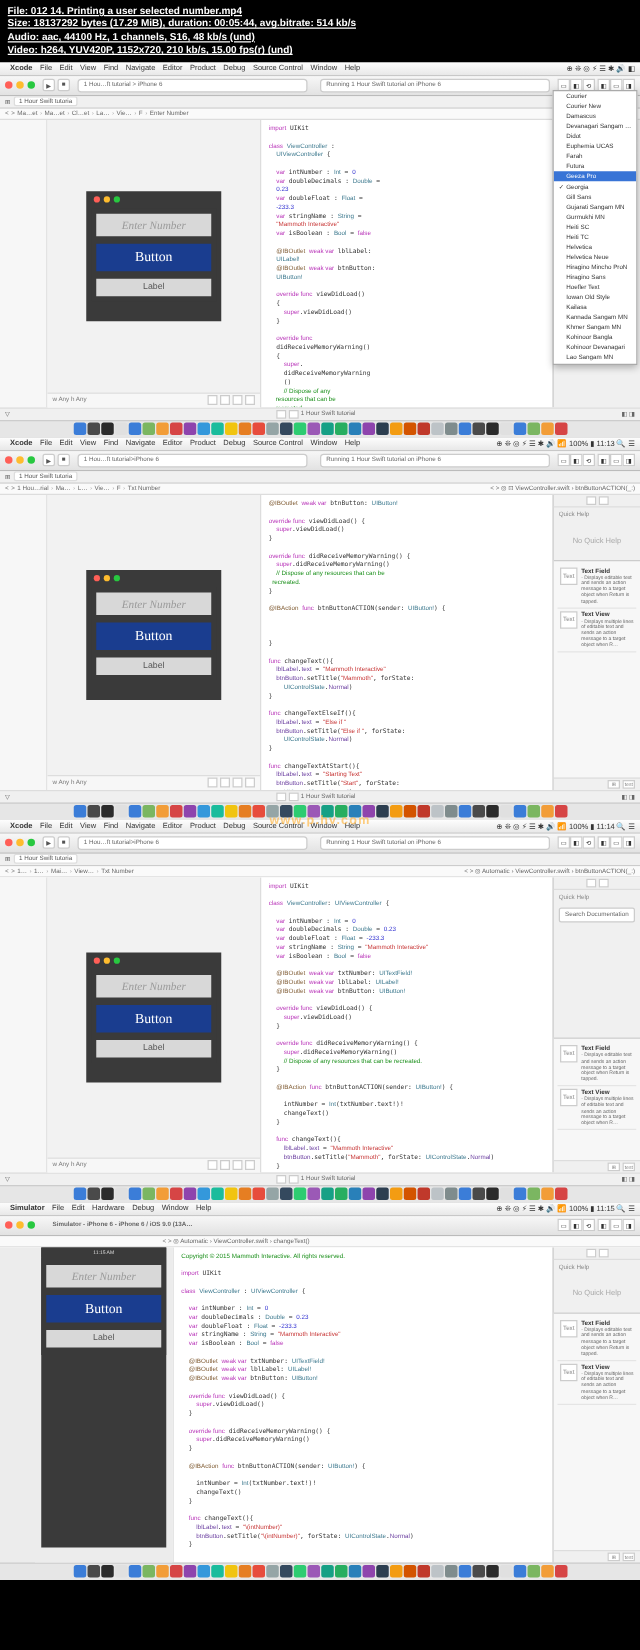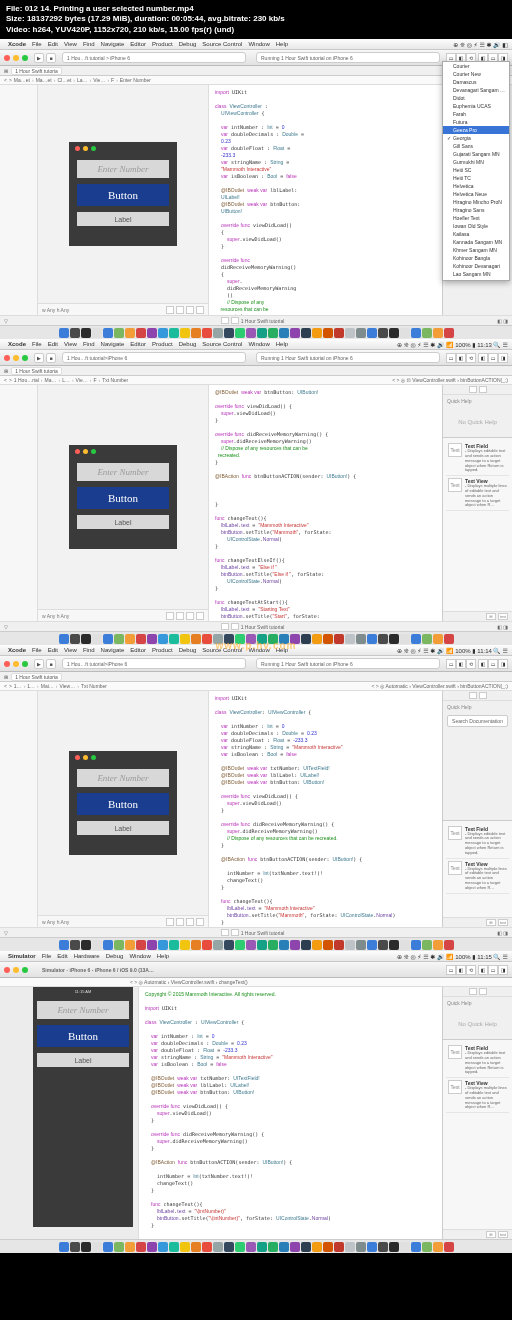--- a/index.html
+++ b/index.html
@@ -1,19 +1,19 @@
 <!DOCTYPE html>
 <html><head>
 <meta charset="utf-8">
 <style>
 * { margin: 0; padding: 0; box-sizing: border-box; font-family: 'Helvetica Neue', Arial, sans-serif; }
 body { width: 512px; background: #000; font-size: 6px; color: #333; }
 
 .video-info { background: #000; color: #fff; padding: 4px 6px; font-size: 8px; font-weight: bold; line-height: 1.3; }
-.video-info div { white-space: nowrap; overflow: hidden; }
+.video-info div { white-space: nowrap; overflow: hidden; text-decoration: underline; }
 
 .panel { background: #ececec; position: relative; }
 .panel-inner { display: flex; flex-direction: column; }
 
 .macos-menubar { background: linear-gradient(#fdfdfd,#e8e8e8); height: 11px; display: flex; align-items: center; padding: 0 4px; border-bottom: 1px solid #c8c8c8; font-size: 6px; color: #333; }
 .macos-menubar .apple { margin-right: 4px; font-size: 7px; }
 .macos-menubar .app { font-weight: bold; margin-right: 6px; }
 .macos-menubar .menu-item { margin-right: 6px; cursor: pointer; }
 .macos-menubar .right { margin-left: auto; display: flex; align-items: center; gap: 4px; font-size: 6px; }
 .macos-menubar .right span { white-space: nowrap; }
@@ -91,21 +91,22 @@
 .attr-panel { width: 70px; background: #f0f0f0; border-left: 1px solid #ccc; font-size: 4px; padding: 2px; }
 .attr-panel .row { display: flex; align-items: center; gap: 2px; margin: 1px 0; }
 .attr-panel .lbl { width: 18px; color: #666; text-align: right; }
 .attr-panel .fld { flex: 1; background: #fff; border: 1px solid #ccc; height: 7px; padding: 0 2px; display: flex; align-items: center; overflow: hidden; }
 </style>
 </head>
 <body>
 
 <div class="video-info">
   <div>File: 012 14. Printing a user selected number.mp4</div>
-  <div>Size: 18137292 bytes (17.29 MiB), duration: 00:05:44, avg.bitrate: 230 kb/s</div>
+  <div>Size: 18137292 bytes (17.29 MiB), duration: 00:05:44, avg.bitrate: 514 kb/s</div>
+  <div>Audio: aac, 44100 Hz, 1 channels, S16, 48 kb/s (und)</div>
   <div>Video: h264, YUV420P, 1152x720, 210 kb/s, 15.00 fps(r) (und)</div>
 </div>
 
 <div class="panel">
 <div class="panel-inner">
   <div class="macos-menubar">
     <span class="apple"></span>
     <span class="app">Xcode</span>
     <span class="menu-item">File</span>
     <span class="menu-item">Edit</span>

